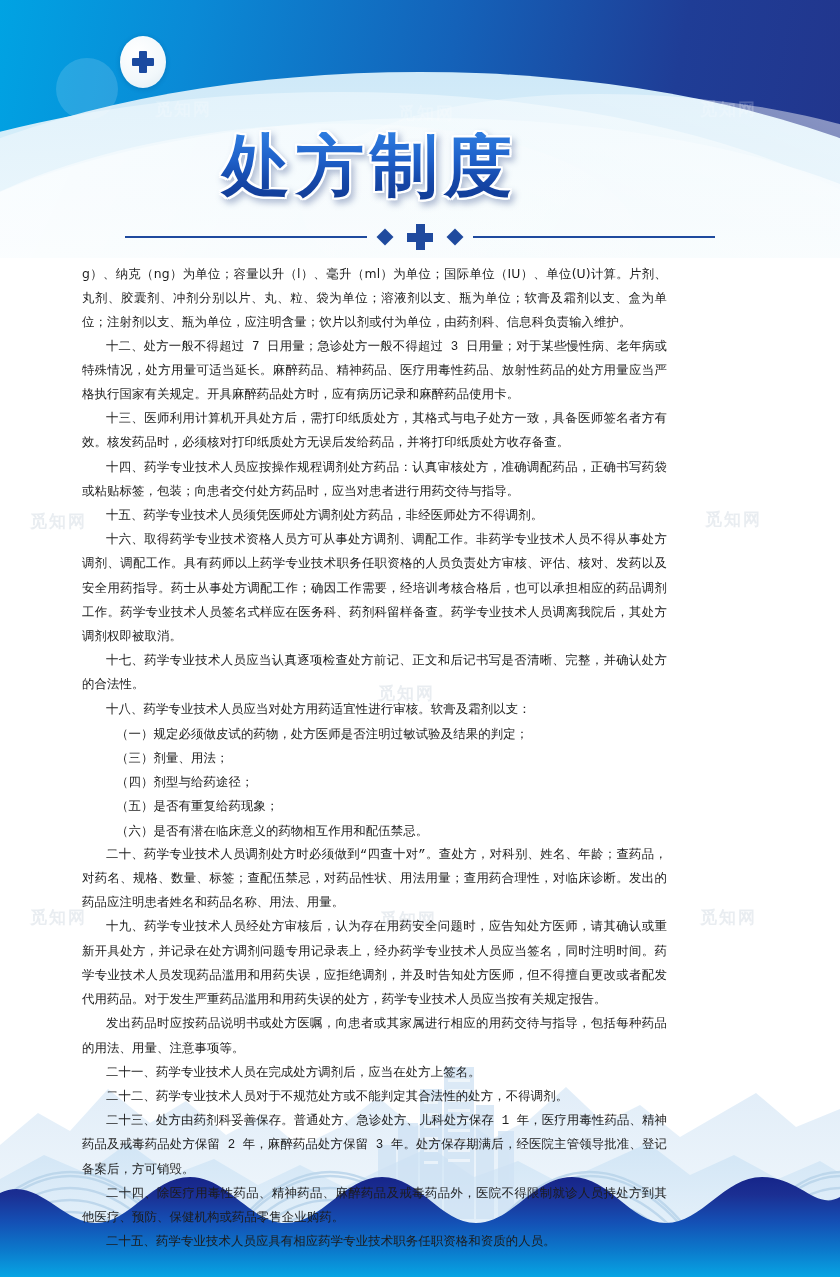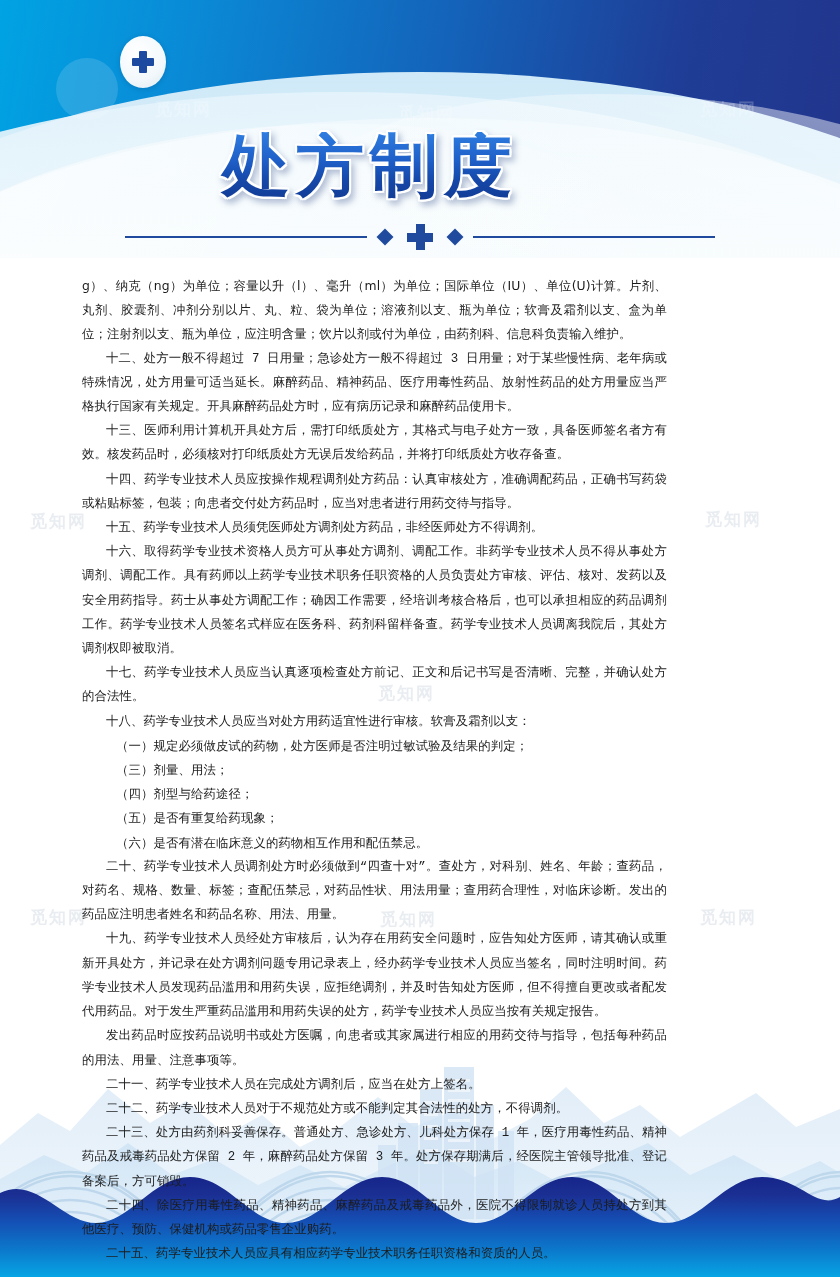--- a/index.html
+++ b/index.html
@@ -164,21 +164,21 @@
     content:"";
     position:absolute;
     background:#1f4a9e;
   }
   .div-cross::before { left:9px; top:0;  width:9px; height:26px; }
   .div-cross::after  { left:0;  top:9px; width:26px; height:9px; }
 
   
   .body-area {
     position:absolute;
-    left:0; top:274px;
+    left:0; top:262px;
     width:745px;
     height:880px;
     padding:0 78px 0 82px;
     z-index:6;
   }
   .para {
     font-family:"DejaVu Sans","Liberation Sans",sans-serif;
     font-size:12.4px;
     line-height:24.2px;
     color:#1c1c1c;

